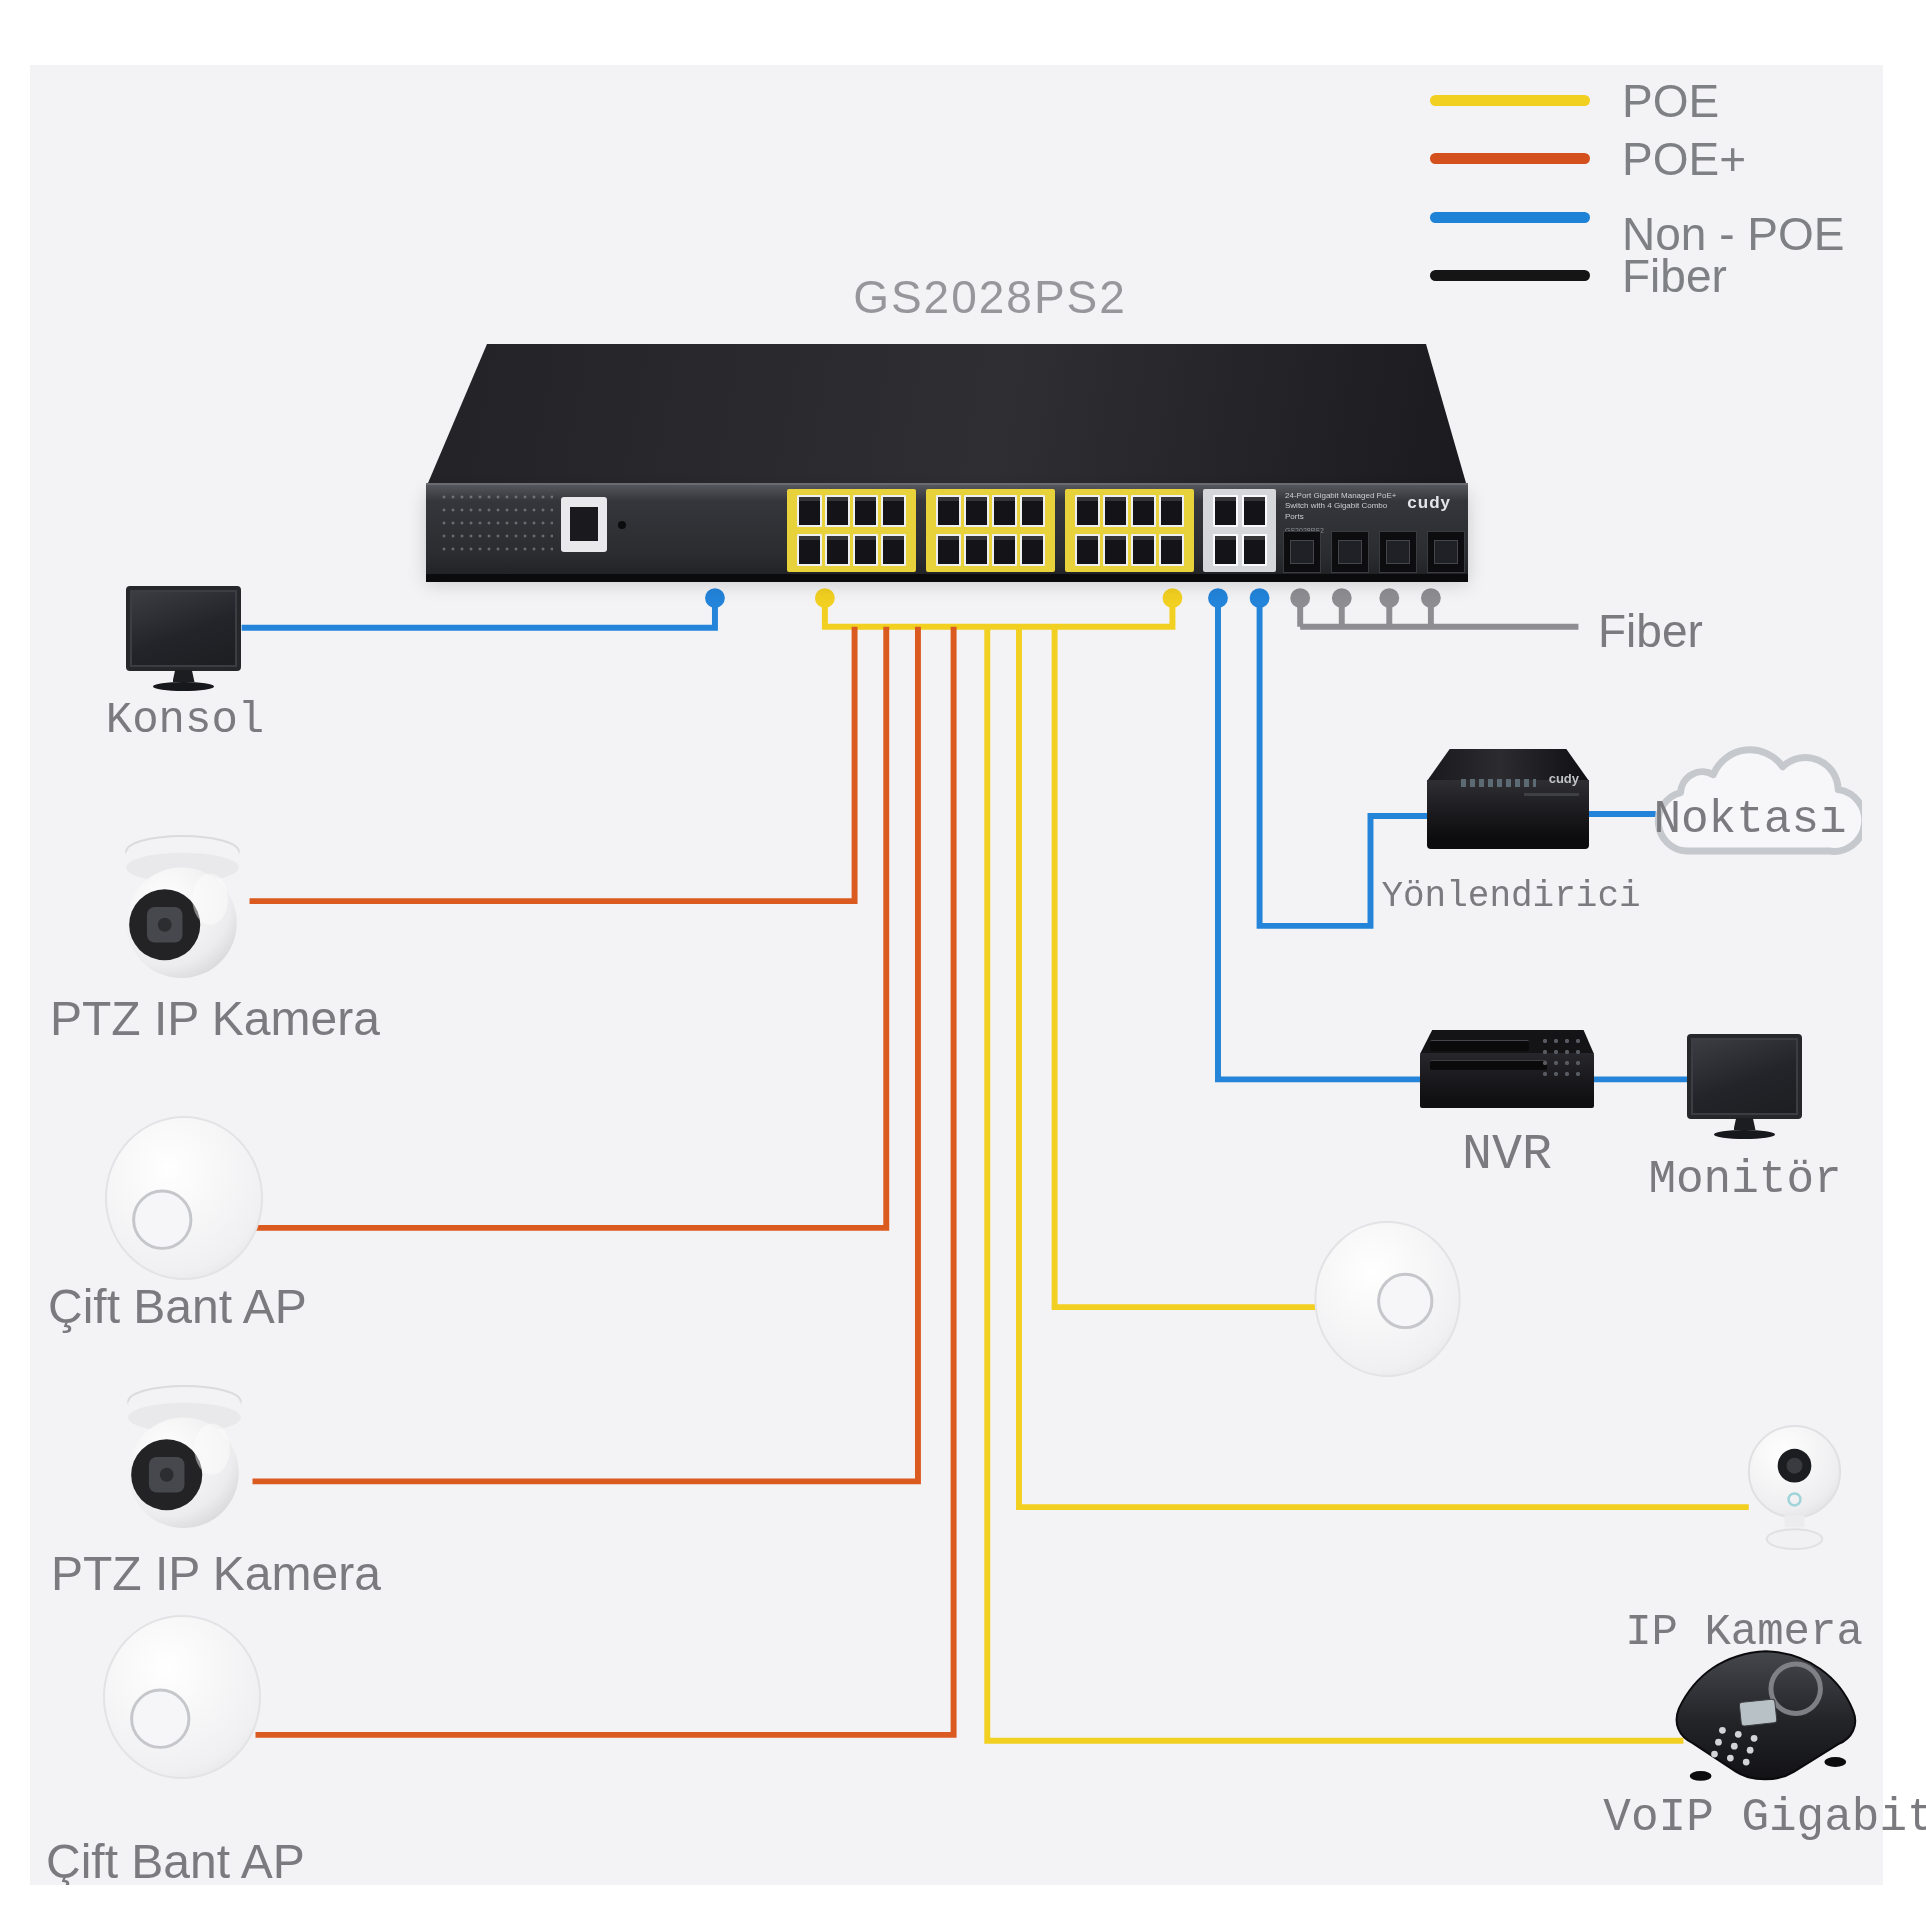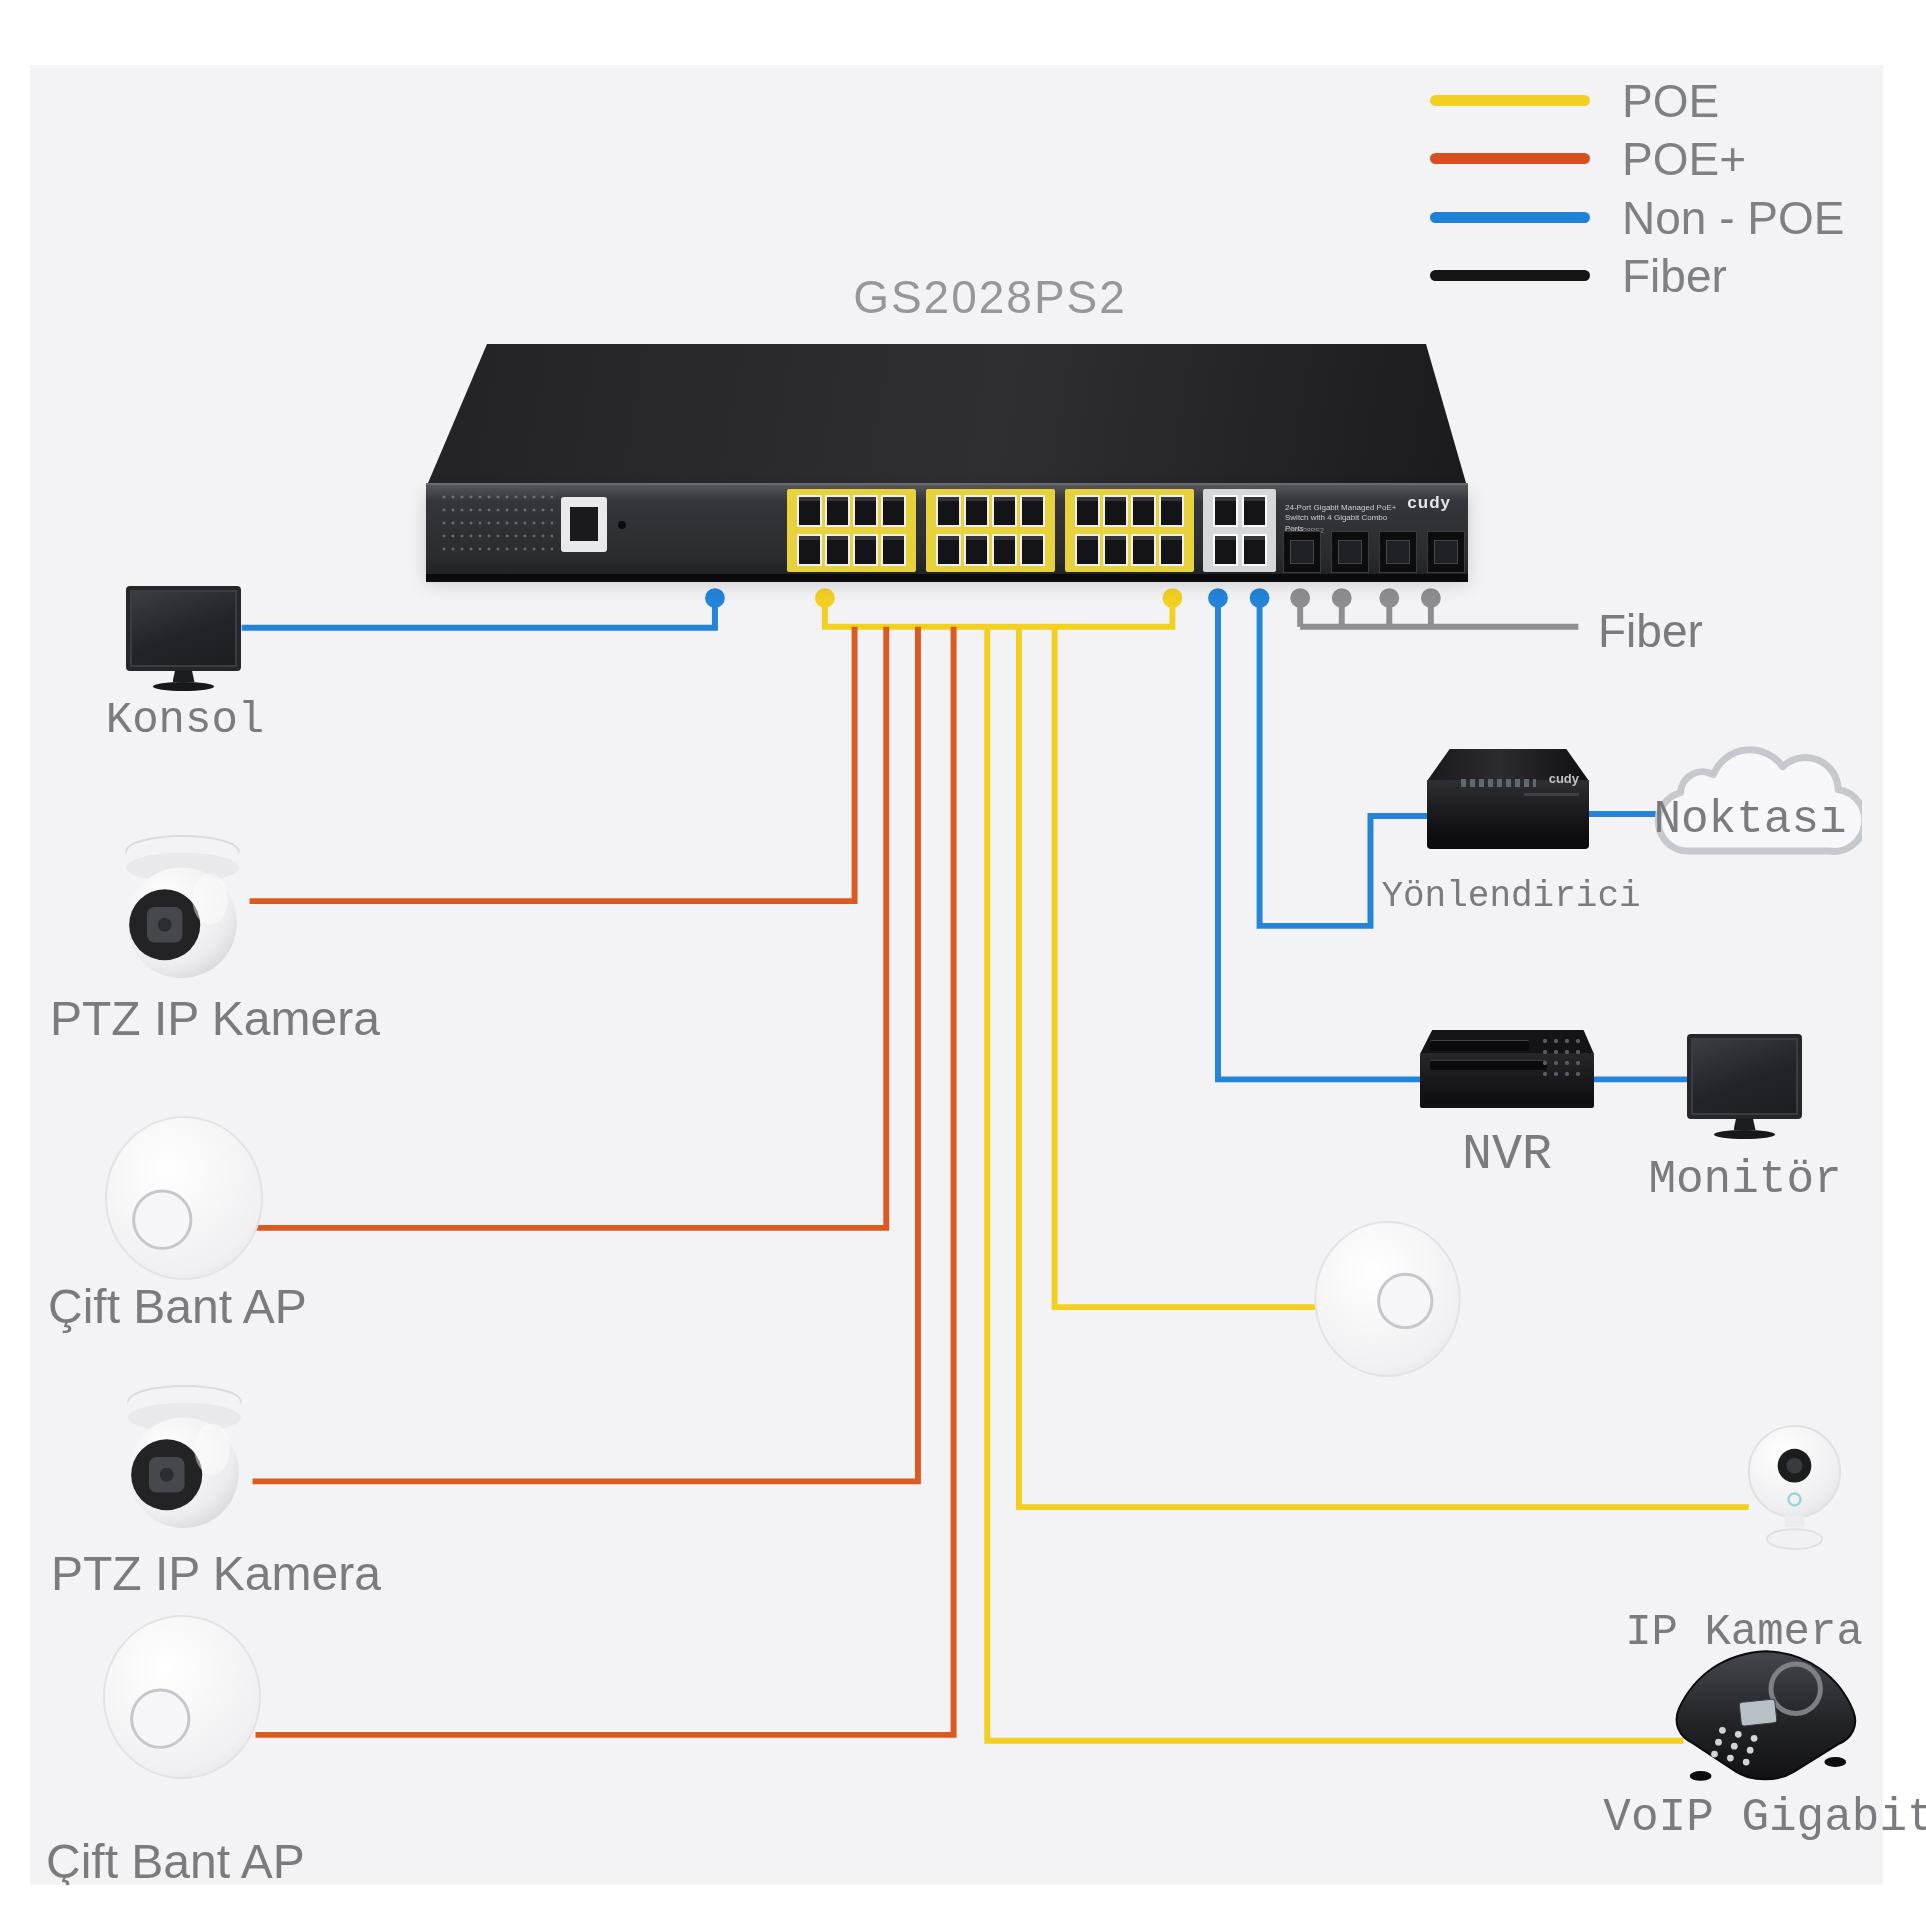--- a/index.html
+++ b/index.html
@@ -41,21 +41,21 @@
   #console-port i{position:absolute;left:9px;top:10px;width:28px;height:34px;background:#1a1a1e;display:block;}
   #reset-hole{position:absolute;left:192px;top:36px;width:8px;height:8px;border-radius:50%;background:#0c0c0e;}
   .pgrp{position:absolute;top:4px;width:129px;height:83px;background:#e8d23b;border-radius:2px;
     display:flex;flex-wrap:wrap;align-content:center;justify-content:center;gap:7px 3px;padding:0 2px;box-sizing:border-box;}
   .prt{width:25px;height:32px;background:#141418;border:2px solid #edeff1;border-radius:1px;box-sizing:border-box;
     box-shadow:inset 0 4px 0 rgba(255,255,255,.14);}
   .ugrp{position:absolute;top:4px;left:777px;width:73px;height:83px;background:#d6d7da;border-radius:2px;
     display:flex;flex-wrap:wrap;align-content:center;justify-content:center;gap:7px 4px;}
   .ugrp .prt{border-color:#fafafc;}
   #sfp-zone{position:absolute;left:857px;top:2px;width:176px;height:87px;}
-  #sw-desc{position:absolute;left:2px;top:16px;width:117px;font-size:8px;line-height:1.3;color:#cbccd1;}
+  #sw-desc{position:absolute;left:2px;top:4px;width:117px;font-size:8px;line-height:1.3;color:#cbccd1;}
   #sw-model{position:absolute;left:2px;top:40px;font-size:7px;color:#8e8f95;}
   #sw-brand{position:absolute;right:8px;top:6px;font-size:17px;font-weight:bold;color:#e3e4e9;letter-spacing:1px;}
   #sfp-row{position:absolute;left:0;top:44px;display:flex;gap:10px;}
   .sfp{width:36px;height:40px;background:#0d0d10;border:1px solid #3a3b41;position:relative;}
   .sfp::after{content:"";position:absolute;left:6px;top:8px;right:6px;bottom:8px;background:#202127;border:1px solid #45464c;}
 
   
   .mon .scr{width:115px;height:85px;background:linear-gradient(160deg,#3d3e44,#232429 55%,#1d1e22);
     border:4px solid #26272b;border-radius:4px;box-sizing:border-box;box-shadow:inset 0 0 0 2px #3c3d43;}
   .mon .neck{width:22px;height:12px;background:#1c1d20;margin:-1px auto 0;clip-path:polygon(12% 0,88% 0,100% 100%,0 100%);}
@@ -142,21 +142,21 @@
     <circle class="dot-fib" cx="1403" cy="604" r="10"></circle>
     <circle class="dot-fib" cx="1445" cy="604" r="10"></circle>
   </svg>
 
   <div id="lg1" class="lg-line" style="top:95px"></div>
   <div id="lg2" class="lg-line" style="top:153px"></div>
   <div id="lg3" class="lg-line" style="top:212px"></div>
   <div id="lg4" class="lg-line" style="top:270px"></div>
   <div class="lg-lbl" style="top:101px">POE</div>
   <div class="lg-lbl" style="top:159px">POE+</div>
-  <div class="lg-lbl" style="top:218px">Non - POE</div>
+  <div class="lg-lbl" style="top:234px">Non - POE</div>
   <div class="lg-lbl" style="top:276px">Fiber</div>
 
   <div id="title">GS2028PS2</div>
 
   <div id="switch">
     <div id="sw-top"></div>
     <div id="sw-front">
       <div id="led-panel"></div>
       <div id="console-port">
           <i></i>

